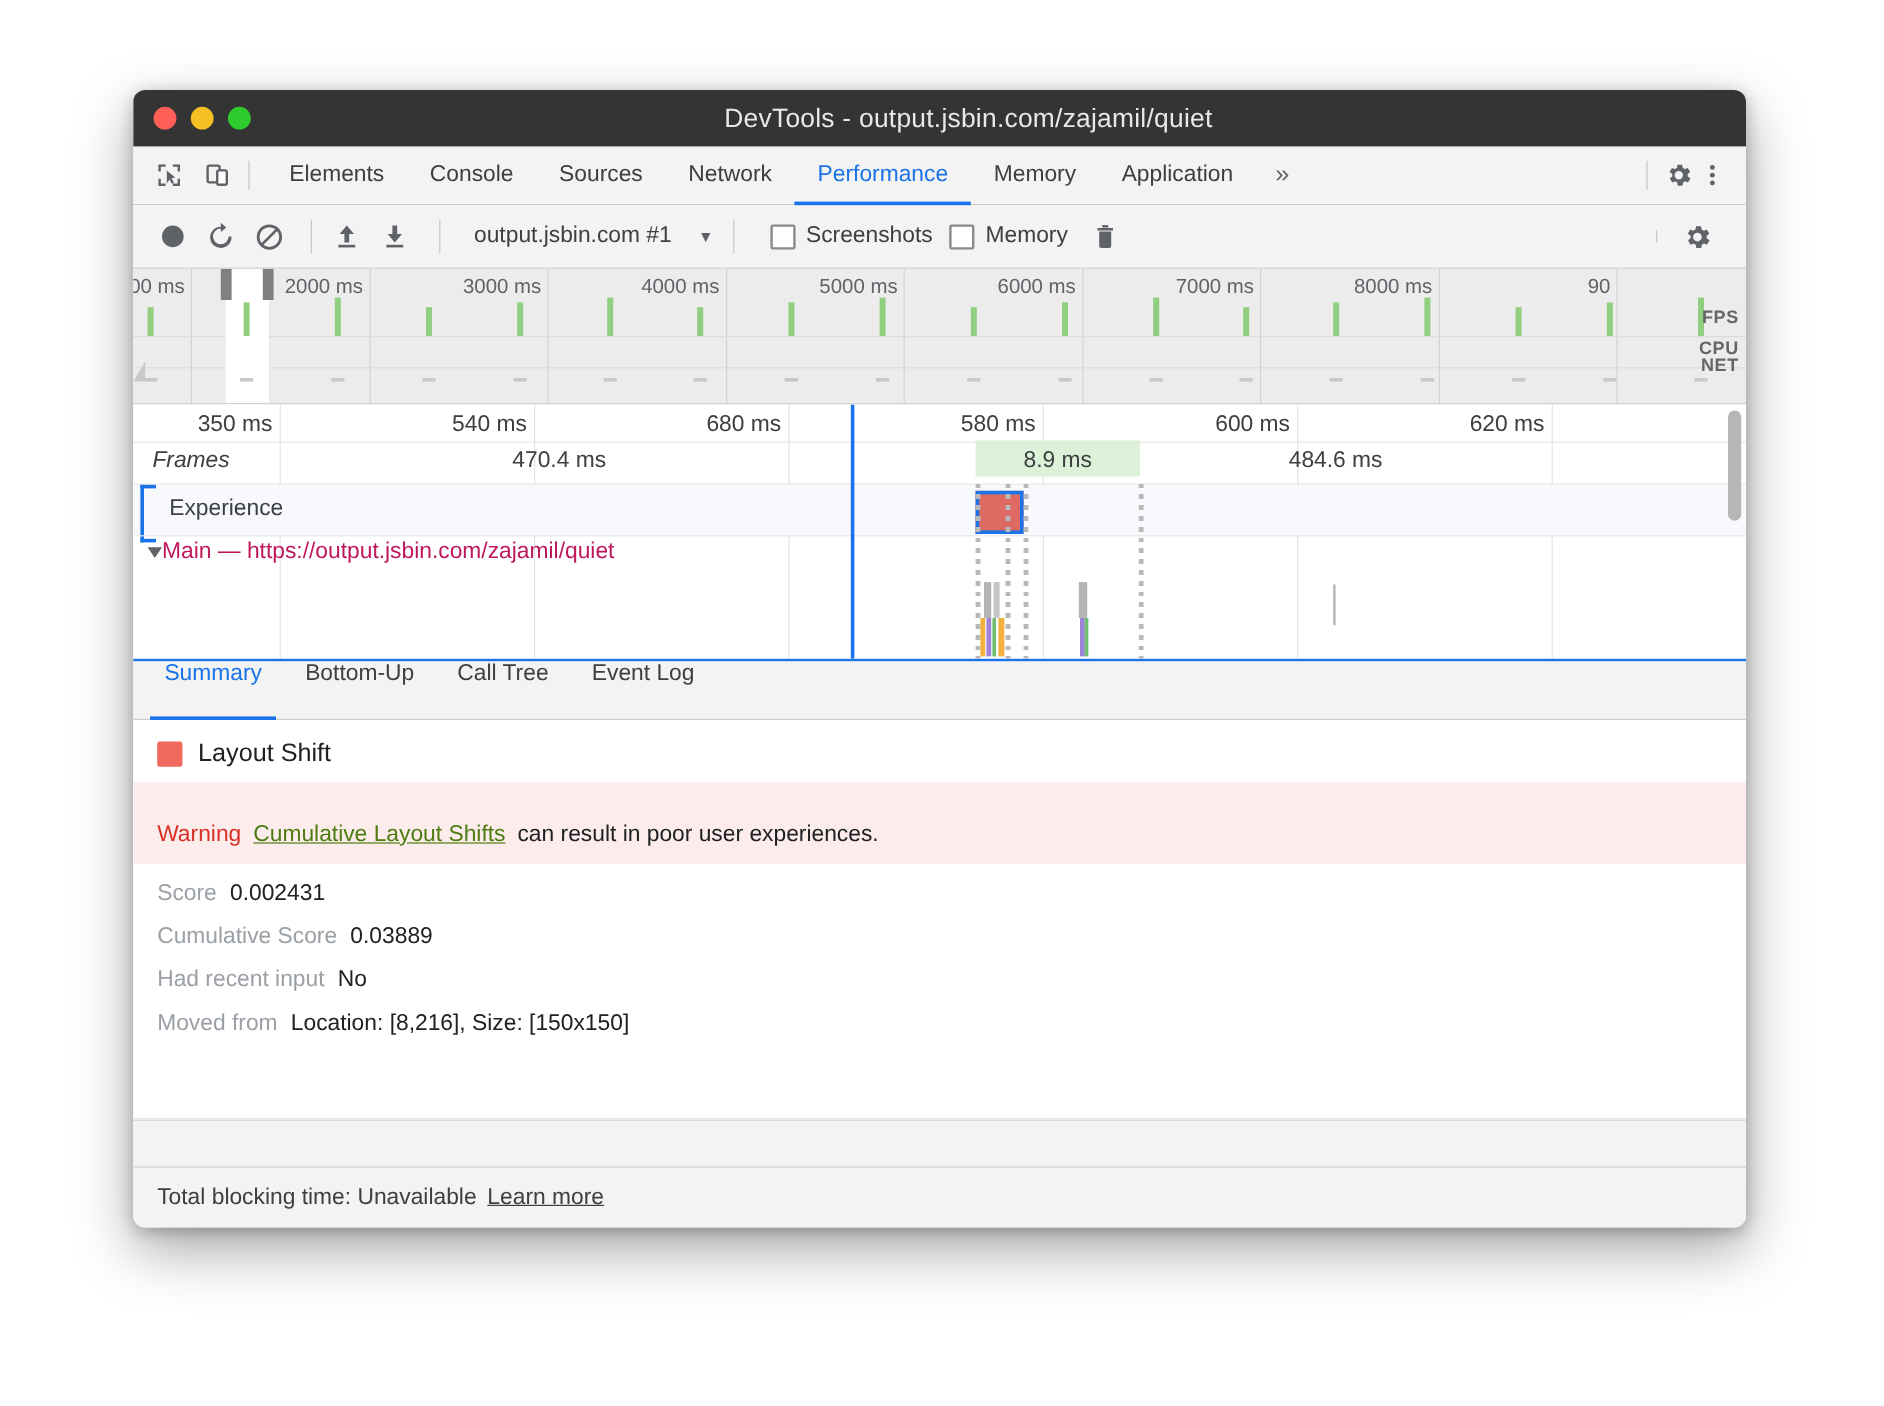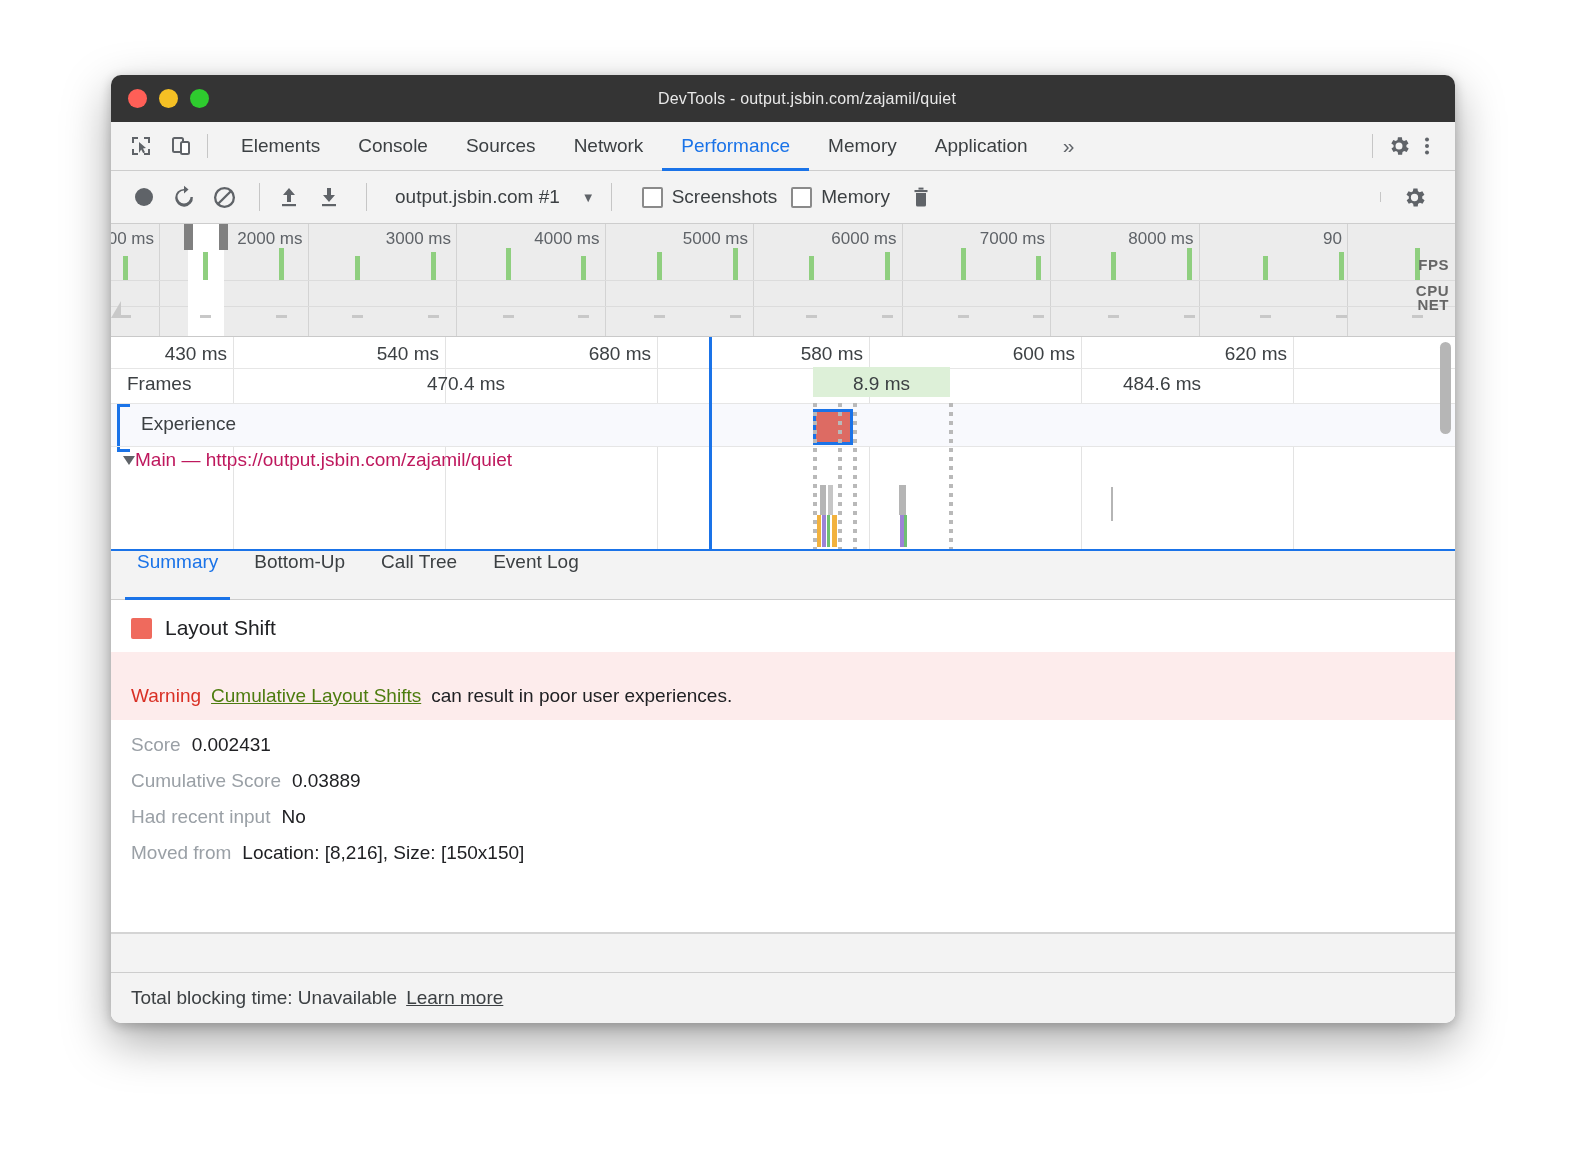--- a/index.html
+++ b/index.html
@@ -50,21 +50,21 @@
   }
   .light { width: 19px; height: 19px; border-radius: 50%; }
   .light.red { background: #ff5f57; }
   .light.yellow { background: #f5c024; }
   .light.green { background: #2ecb2e; }
   .title-text {
     position: absolute;
     left: 0; right: 0;
     text-align: center;
     color: #e8e8e8;
-    font-size: 16px;
+    font-size: 22px;
     letter-spacing: .2px;
     padding-left: 48px;
   }
 
   
   .tabstrip {
     height: 48px;
     background: #f3f3f3;
     border-bottom: 1px solid #cdcdcd;
     display: flex;
@@ -235,20 +235,21 @@
     position: absolute;
     top: 0; bottom: 0;
     width: 3px;
     background: #1a73e8;
   }
   .row-frames-label {
     position: absolute;
     left: 16px; top: 36px;
     font-size: 19px;
     color: #3c4043;
+    font-style: italic;
   }
   .frame-text {
     position: absolute;
     top: 36px;
     font-size: 19px;
     color: #3c4043;
     text-align: center;
   }
   .frame-green {
     position: absolute;
@@ -621,21 +622,21 @@
       <div class="ov-fps-bar" style="left:92px;"></div>
       <div class="ov-cpu-blip" style="left:89px;"></div>
       <div class="ov-label" style="top:32px;">FPS</div>
       <div class="ov-label" style="top:58px;">CPU</div>
       <div class="ov-label" style="top:72px;">NET</div>
     </div>
 
     <div class="flame">
       <div id="fl-ticks">
           <div class="fl-tick" style="left: 122px;">
-            <span>430 ms</span>
+            <span>350 ms</span>
           </div>
           <div class="fl-tick" style="left: 334px;">
             <span>540 ms</span>
           </div>
           <div class="fl-tick" style="left: 546px;">
             <span>680 ms</span>
           </div>
           <div class="fl-tick" style="left: 758px;">
             <span>580 ms</span>
           </div>
@@ -646,21 +647,21 @@
             <span>620 ms</span>
           </div>
         </div>
 
       <div class="fl-rowline" style="top:31px;"></div>
       <div class="row-frames-label">Frames</div>
 
       <div class="frame-green" style="left:702px; width:137px;"></div>
       <div class="frame-text" style="left:10px; width:690px;">470.4 ms</div>
       <div class="frame-text" style="left:702px; width:137px;">8.9 ms</div>
-      <div class="frame-text" style="left:841px; width:420px;">484.6 ms</div>
+      <div class="frame-text" style="left:792px; width:420px;">484.6 ms</div>
 
       <div class="fl-rowline" style="top:66px;"></div>
 
       <div class="exp-row" style="top:67px;"></div>
       <div class="exp-bracket" style="top:67px; height:42px;"></div>
       <div class="exp-label" style="top:76px;">Experience</div>
       <div class="ls-block" style="left:702px; top:72px; width:40px; height:36px;"></div>
 
       <div class="fl-rowline" style="top:109px;"></div>
 

